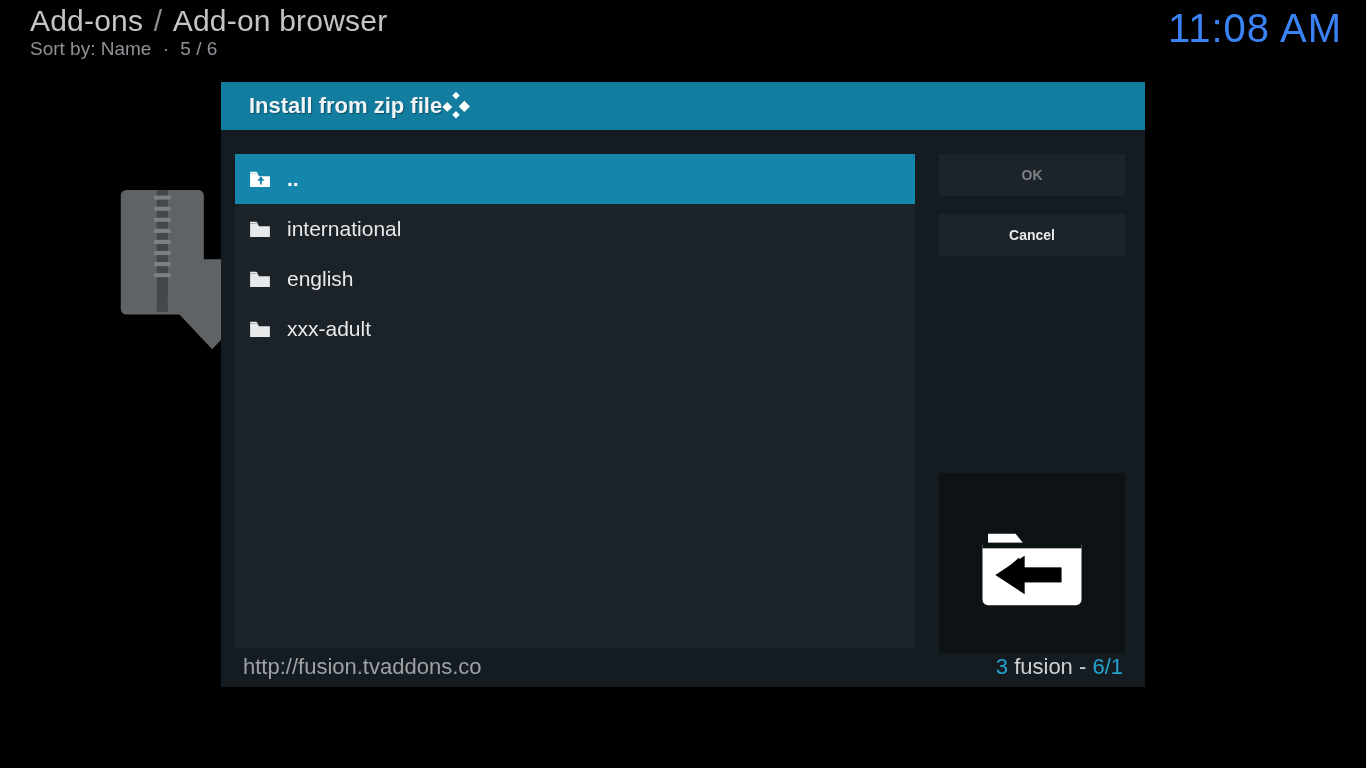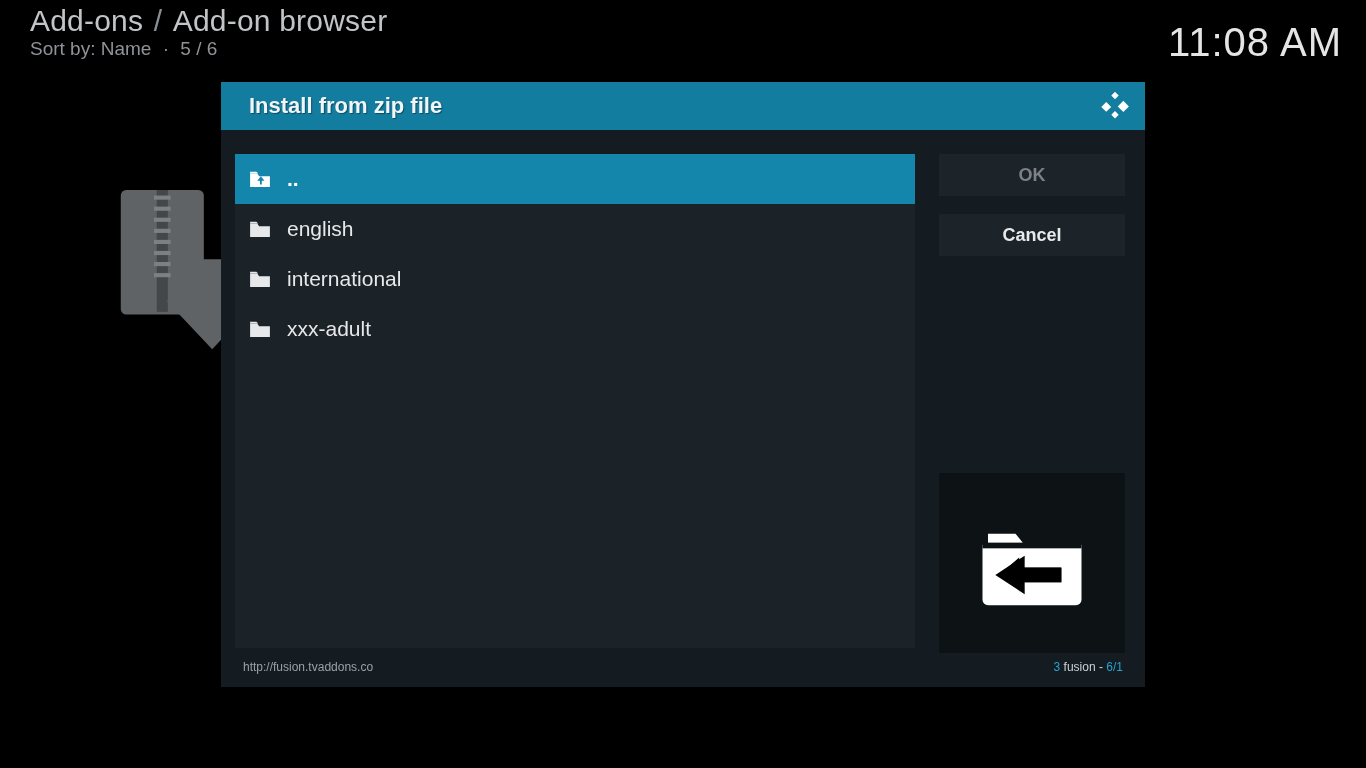--- a/index.html
+++ b/index.html
@@ -33,24 +33,24 @@
     padding: 0 2px;
   }
   .sort-line {
     font-size: 19px;
     color: #8f9397;
     margin-top: 0;
   }
   .sort-line .dot { padding: 0 6px; color:#8f9397;}
   .clock {
     font-size: 40px;
-    color: #e5e5e5;
+    color: #3b82f6;
     font-weight: 300;
     letter-spacing: 1px;
-    margin-top: 16px;
+    margin-top: 2px;
     margin-right: 2px;
   }
 
   
   .bg-zip {
     position: absolute;
     top: 190px;
     left: 120px;
     width: 140px; height: 180px;
     opacity: 0.75;
@@ -62,21 +62,21 @@
     top: 82px; left: 221px;
     width: 924px; height: 605px;
     background: #141b21;
     box-shadow: 0 0 0 0 rgba(0,0,0,0);
   }
   .dialog-header {
     height: 48px;
     background: #137da0;
     display: flex;
     align-items: center;
-    justify-content: space-between;
+    justify-content: flex-start;
     padding: 0 16px 0 28px;
   }
   .dialog-title {
     font-size: 22px;
     font-weight: bold;
     color: #f0f5f7;
     text-shadow: 1px 1px 1px rgba(0,0,0,0.4);
   }
   .kodi-logo {
     width: 28px; height: 28px;
@@ -120,21 +120,21 @@
     flex-direction: column;
     gap: 18px;
   }
   .btn {
     height: 42px;
     background: #1c2329;
     color: #e8eaec;
     display: flex;
     align-items: center;
     justify-content: center;
-    font-size: 18px;
+    font-size: 14px;
     font-weight: 600;
     cursor: pointer;
   }
   .btn.disabled {
     color: #7d8185;
     font-weight: 600;
   }
   .preview {
     margin-top: auto;
     width: 186px; height: 180px;
@@ -144,21 +144,21 @@
     justify-content: center;
   }
   .preview svg { width: 110px; height: 100px; }
 
   .dialog-footer {
     height: 34px;
     display: flex;
     align-items: center;
     justify-content: space-between;
     padding: 0 22px 6px 22px;
-    font-size: 12px;
+    font-size: 22px;
     color: #9da1a5;
     gap: 48px;
   }
   .dialog-footer .path { color: #9da1a5; }
   .dialog-footer .counts { color: #cfd2d4; }
   .dialog-footer .counts .accent { color: #25a3cf; }
 
 </style>
 </head>
 <body>
@@ -218,29 +218,29 @@
           <path d="M12 16 v-4 h-3 l4-5 4 5 h-3 v4 z" fill="#1486ab"></path>
         </svg>
         <span>..</span>
       </div>
 
       <div class="file-item">
         <svg class="folder-icon" viewBox="0 0 24 20">
           <path d="M1 4 h8 l2 3 h12 v12 H1 z" fill="#e6e8ea"></path>
           <path d="M1 2 h7 l2 2 H1 z" fill="#e6e8ea"></path>
         </svg>
-        <span>english</span>
+        <span>international</span>
       </div>
 
       <div class="file-item">
         <svg class="folder-icon" viewBox="0 0 24 20">
           <path d="M1 4 h8 l2 3 h12 v12 H1 z" fill="#e6e8ea"></path>
           <path d="M1 2 h7 l2 2 H1 z" fill="#e6e8ea"></path>
         </svg>
-        <span>international</span>
+        <span>english</span>
       </div>
 
       <div class="file-item">
         <svg class="folder-icon" viewBox="0 0 24 20">
           <path d="M1 4 h8 l2 3 h12 v12 H1 z" fill="#e6e8ea"></path>
           <path d="M1 2 h7 l2 2 H1 z" fill="#e6e8ea"></path>
         </svg>
         <span>xxx-adult</span>
       </div>
 

